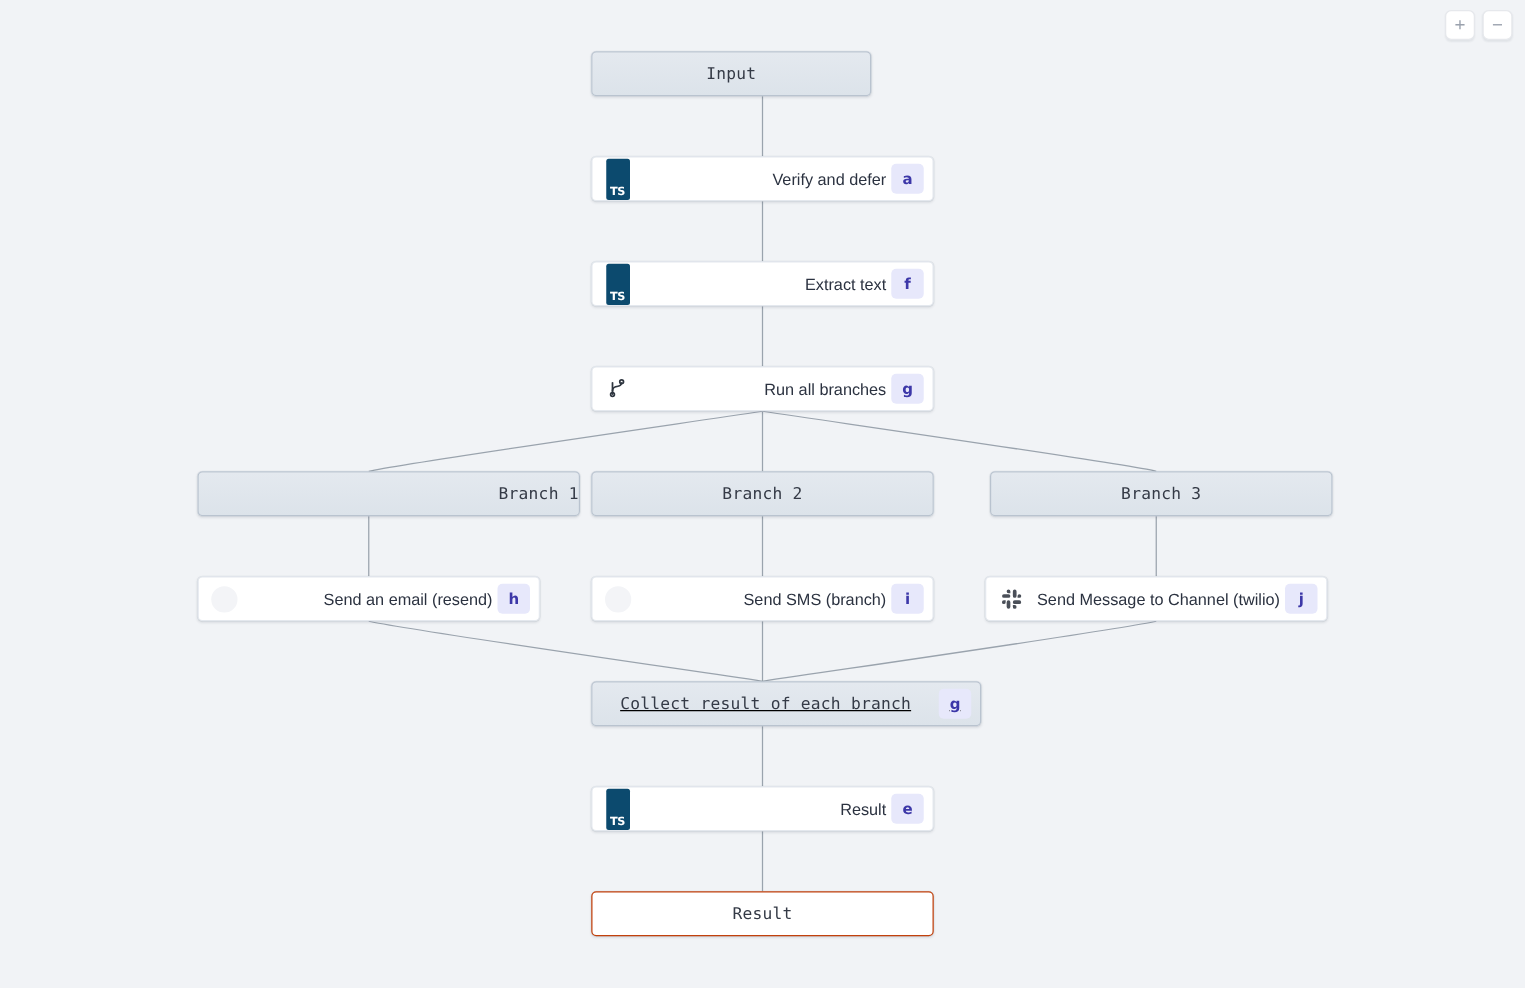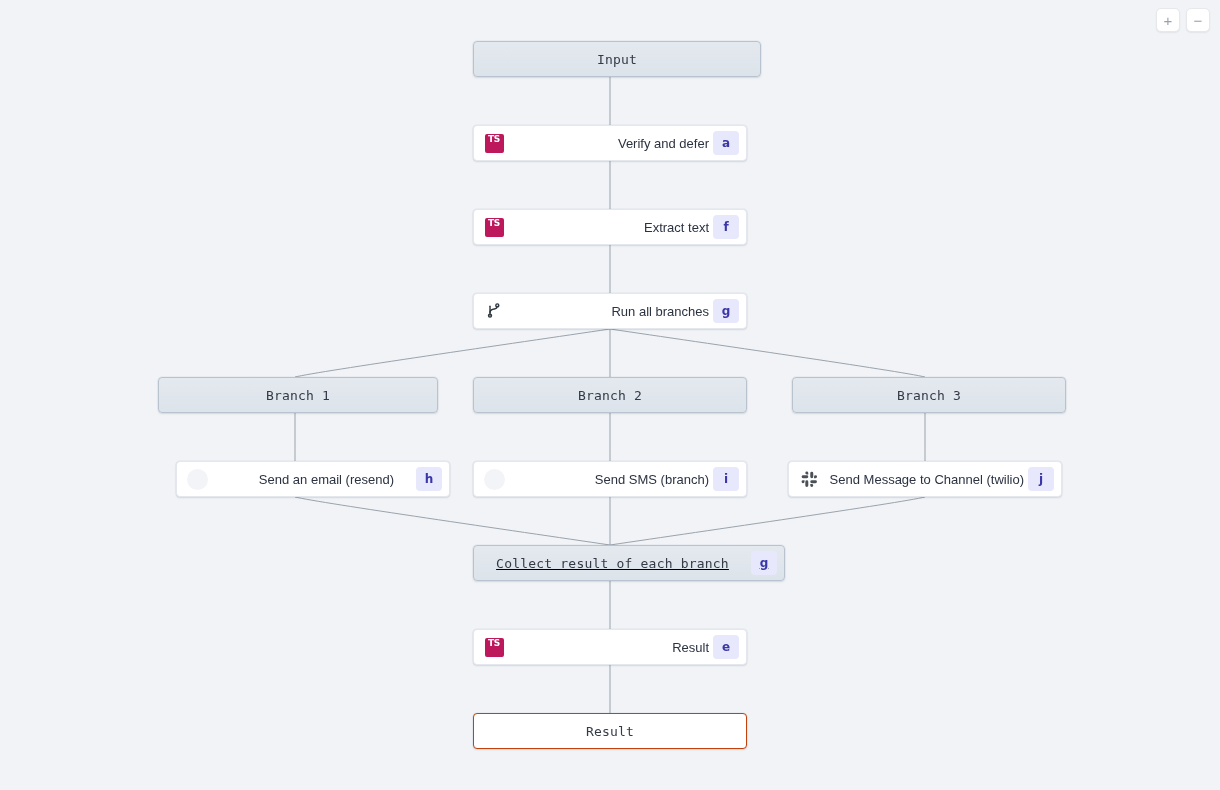--- a/index.html
+++ b/index.html
@@ -67,24 +67,25 @@
   
   .icon-slot {
     width: 26px; height: 26px;
     margin-left: 7px;
     flex: 0 0 26px;
     display: flex;
     align-items: center;
     justify-content: center;
   }
   .ts-icon {
-    width: 19px; height: 19px;
-    background: #be185d;
+    width: 19px; height: 33px;
+    background: #0c4a6e;
     border-radius: 2px;
     display: flex;
+    align-items: flex-end;
     justify-content: center;
   }
   .ts-icon span {
     font-family: "DejaVu Sans", sans-serif;
     font-size: 9px;
     font-weight: bold;
     color: #ffffff;
     line-height: 11px;
     letter-spacing: -0.3px;
   }
@@ -154,21 +155,21 @@
       <path d="M 610 413 L 610 461" fill="none" stroke="#9aa3ad" stroke-width="1"></path>
       <path d="M 925 413 L 925 461" fill="none" stroke="#9aa3ad" stroke-width="1"></path>
       <path d="M 295 497 C 320.2 503, 515.5 531, 610 545" fill="none" stroke="#9aa3ad" stroke-width="1"></path>
       <path d="M 610 497 L 610 545" fill="none" stroke="#9aa3ad" stroke-width="1"></path>
       <path d="M 925 497 C 899.8 503, 704.5 531, 610 545" fill="none" stroke="#9aa3ad" stroke-width="1"></path>
       <path d="M 610 581 L 610 629" fill="none" stroke="#9aa3ad" stroke-width="1"></path>
       <path d="M 610 665 L 610 713" fill="none" stroke="#9aa3ad" stroke-width="1"></path>
     </svg>
 
   <div id="nodes-layer">
-      <div class="node flow" style="left: 473px; top: 41px; width: 288px;">
+      <div class="node flow" style="left: 473px; top: 41px; width: 224px;">
         <span class="mono-label">Input</span>
       </div>
       <div class="node step" style="left: 473px; top: 125px; width: 274px;">
         <span class="icon-slot">
           <span class="ts-icon">
             <span>TS</span>
           </span>
         </span>
         <span class="step-label">Verify and defer</span>
         <span class="badge">a</span>
@@ -187,30 +188,30 @@
           <svg width="18" height="18" viewBox="0 0 18 18" fill="none" stroke="#2f3640" stroke-width="1.4" stroke-linecap="round">
             <path d="M5 13.2V4.2"></path>
             <path d="M5 10.6c0-3 2.2-3.4 4.4-3.6 1.8-.2 2.6-1.2 2.8-2.6"></path>
             <circle cx="5" cy="13.6" r="1.5" fill="none"></circle>
             <circle cx="12.3" cy="3.4" r="1.5" fill="none"></circle>
           </svg>
         </span>
         <span class="step-label">Run all branches</span>
         <span class="badge">g</span>
       </div>
-      <div class="node flow" style="left: 158px; top: 377px; width: 280px;">
+      <div class="node flow" style="left: 158px; top: 377px; width: 306px; justify-content: flex-end;">
         <span class="mono-label">Branch 1</span>
       </div>
       <div class="node flow" style="left: 473px; top: 377px; width: 274px; justify-content: center;">
         <span class="mono-label">Branch 2</span>
       </div>
       <div class="node flow" style="left: 792px; top: 377px; width: 274px;">
         <span class="mono-label">Branch 3</span>
       </div>
-      <div class="node step" style="left: 176px; top: 461px; width: 274px; gap: 18px;">
+      <div class="node step" style="left: 158px; top: 461px; width: 274px;">
         <span class="icon-slot">
           <span class="blank-icon"></span>
         </span>
         <span class="step-label">Send an email (resend)</span>
         <span class="badge">h</span>
       </div>
       <div class="node step" style="left: 473px; top: 461px; width: 274px;">
         <span class="icon-slot">
           <span class="blank-icon"></span>
         </span>

